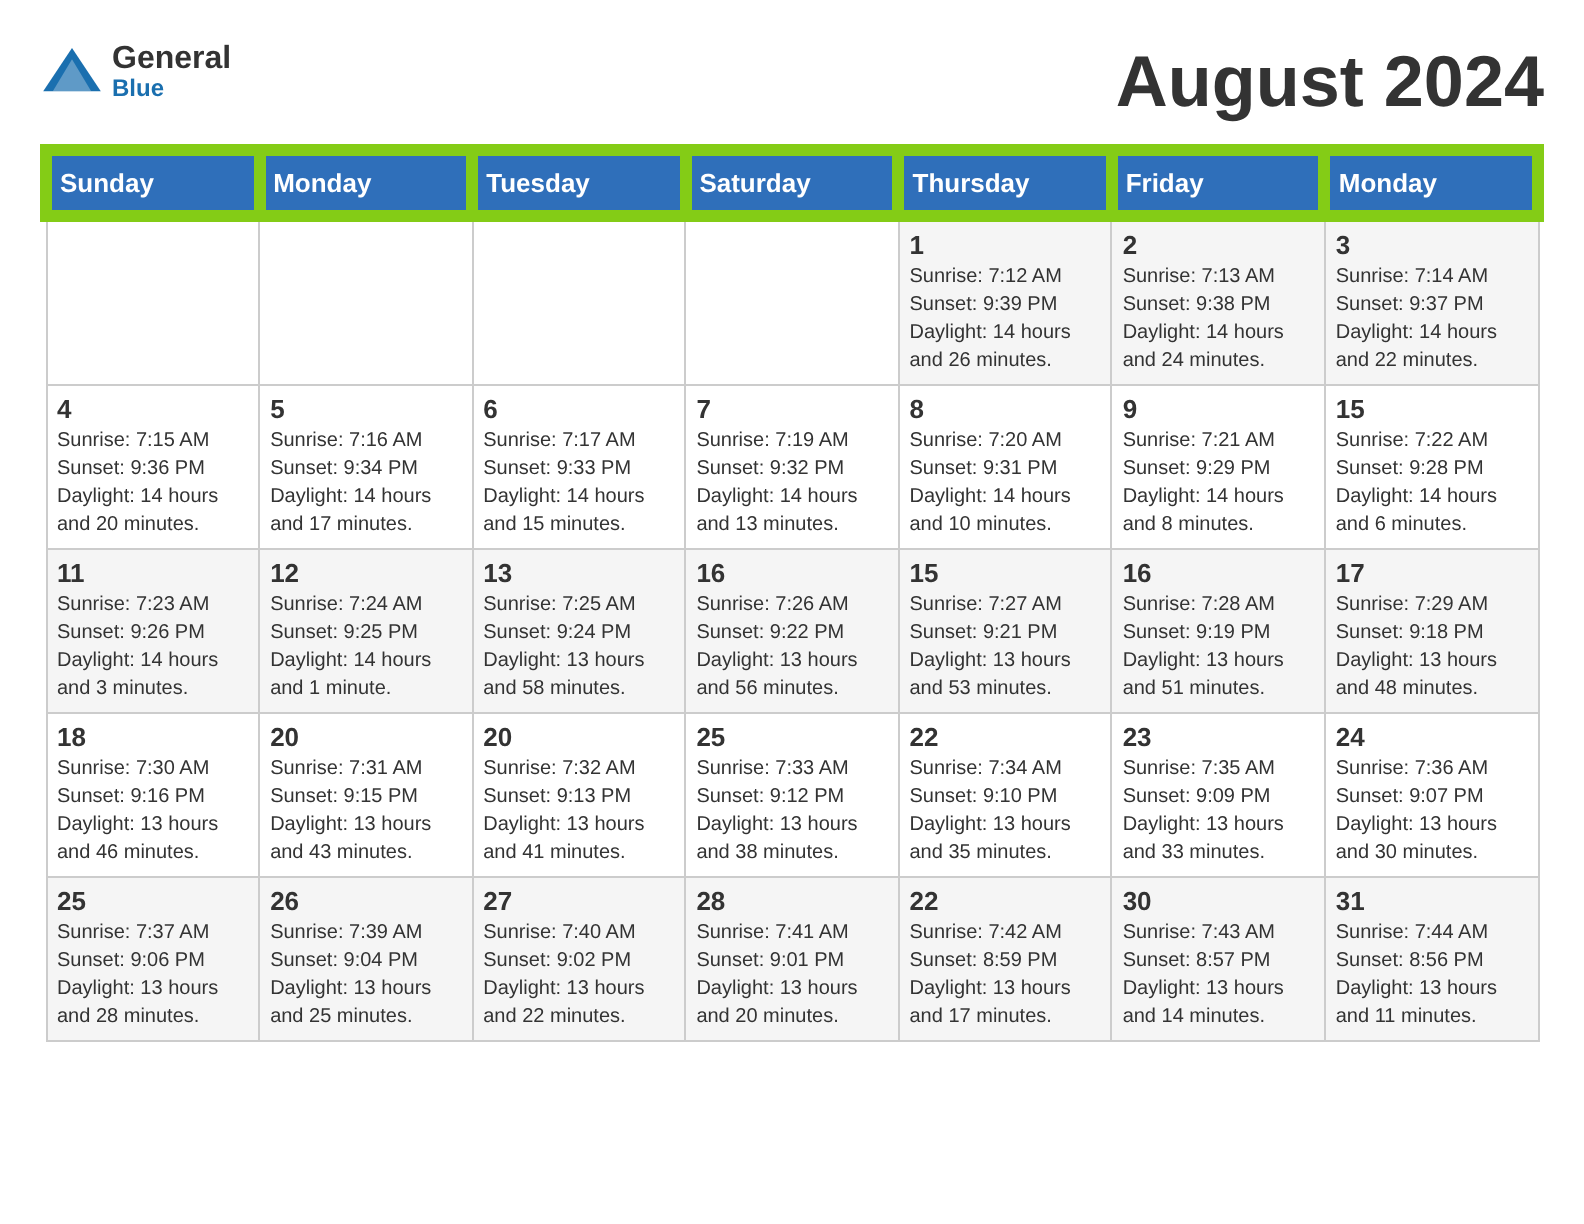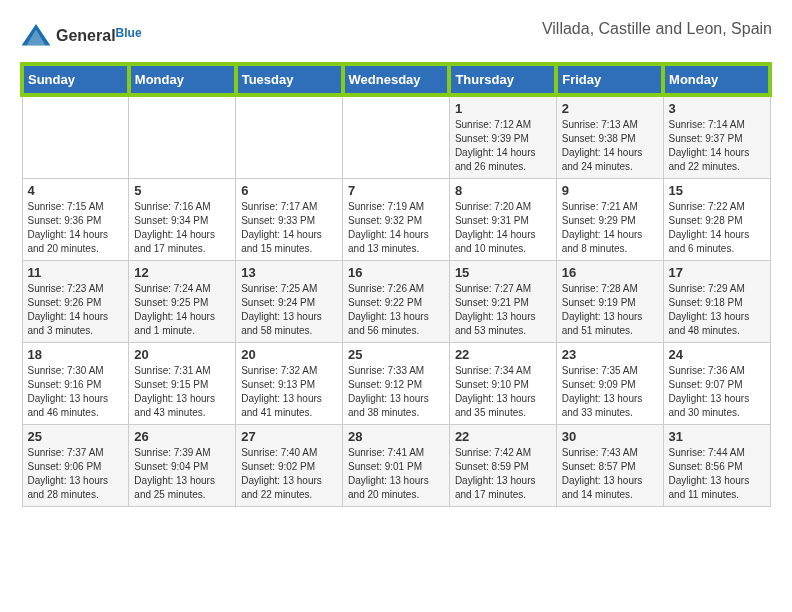--- a/index.html
+++ b/index.html
@@ -16,21 +16,21 @@
       align-items: flex-start;
       margin-bottom: 10px;
     }
     .logo {
       display: flex;
       align-items: center;
       gap: 4px;
     }
     .logo-text {
       display: flex;
-      flex-direction: row;
+      flex-direction: column;
       line-height: 1.1;
     }
     .logo-general {
       font-size: 16px;
       font-weight: bold;
       color: #333;
     }
     .logo-blue {
       font-size: 12px;
       font-weight: bold;
@@ -57,21 +57,21 @@
       border-collapse: collapse;
       table-layout: fixed;
     }
     thead tr th {
       background-color: #2f6fba;
       color: #fff;
       font-size: 13px;
       font-weight: bold;
       padding: 6px 4px;
       text-align: left;
-      border: 4px solid #84cc16;
+      border: 6px solid #84cc16;
     }
     tbody tr td {
       vertical-align: top;
       border: 1px solid #ccc;
       padding: 4px 5px;
       font-size: 11px;
       color: #333;
       height: 80px;
       background: #fff;
     }
@@ -102,31 +102,31 @@
     <svg class="logo-icon" viewBox="0 0 40 40">
       <polygon points="20,5 38,32 2,32" fill="#1a6faf"></polygon>
       <polygon points="20,12 32,32 8,32" fill="#fff" opacity="0.3"></polygon>
     </svg>
     <div class="logo-text">
       <span class="logo-general">General</span>
       <span class="logo-blue">Blue</span>
     </div>
   </div>
   <div class="title-block">
-    <div class="location">Villada, Castille and Leon, Spain</div>
+    <div class="month-year">August 2024</div>
   </div>
 </div>
 
 <table>
   <thead>
     <tr>
     <th>Sunday</th>
         <th>Monday</th>
         <th>Tuesday</th>
-        <th>Wednesday</th>
+        <th>Saturday</th>
         <th>Thursday</th>
         <th>Friday</th>
         <th>Monday</th>
       </tr>
   </thead>
   <tbody id="calendar-body">
   <tr>
         <td class="empty-cell"></td>
         <td class="empty-cell"></td>
         <td class="empty-cell"></td>

